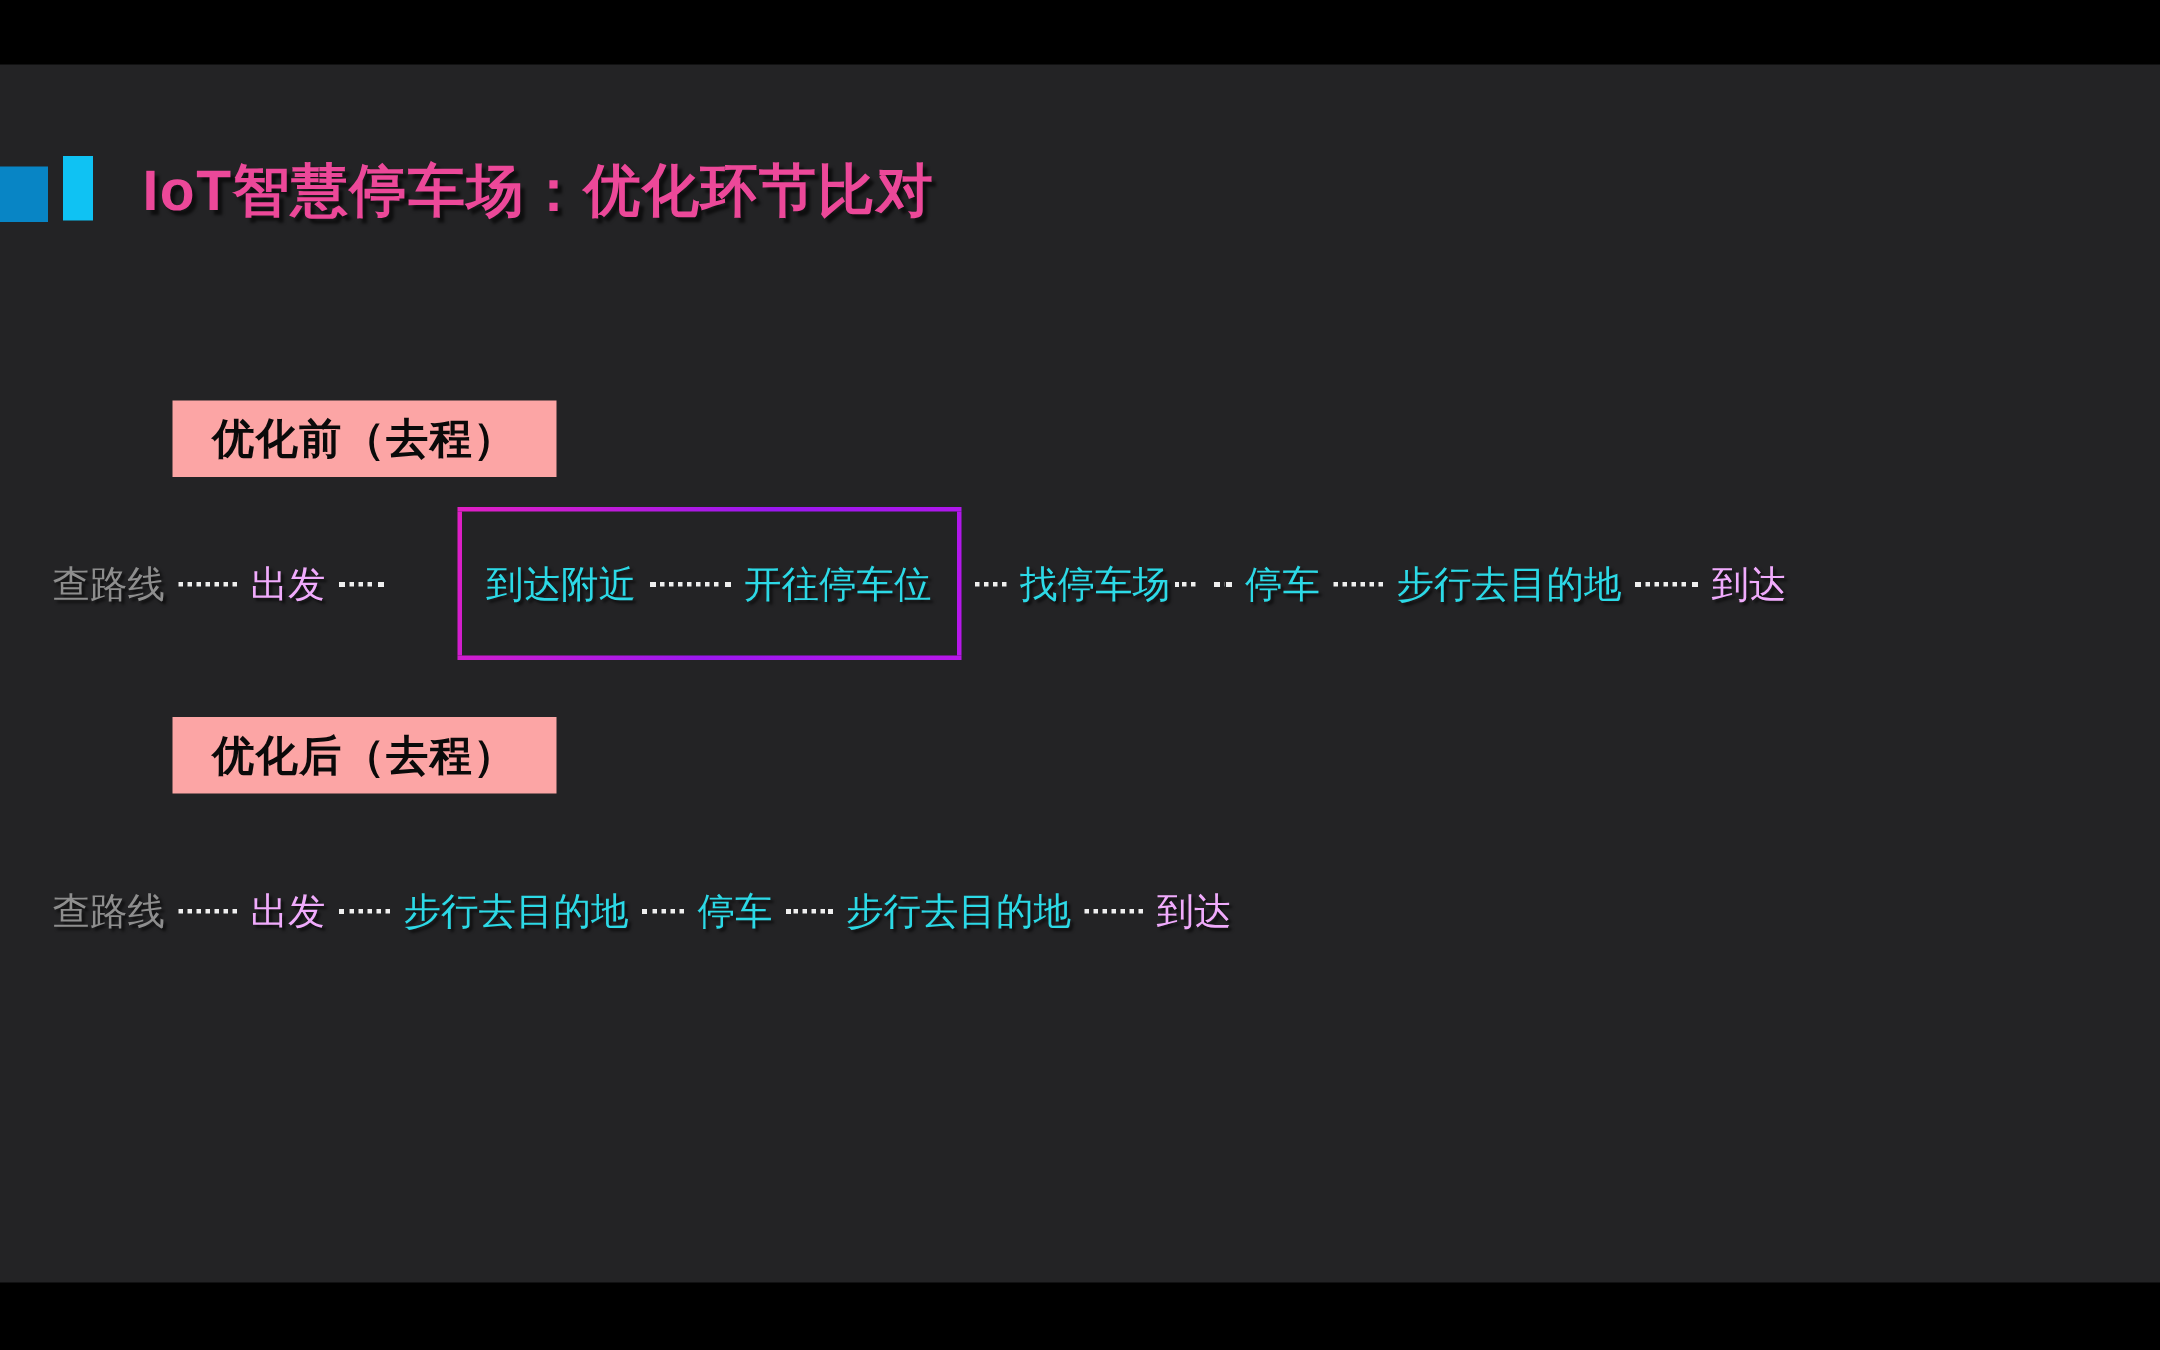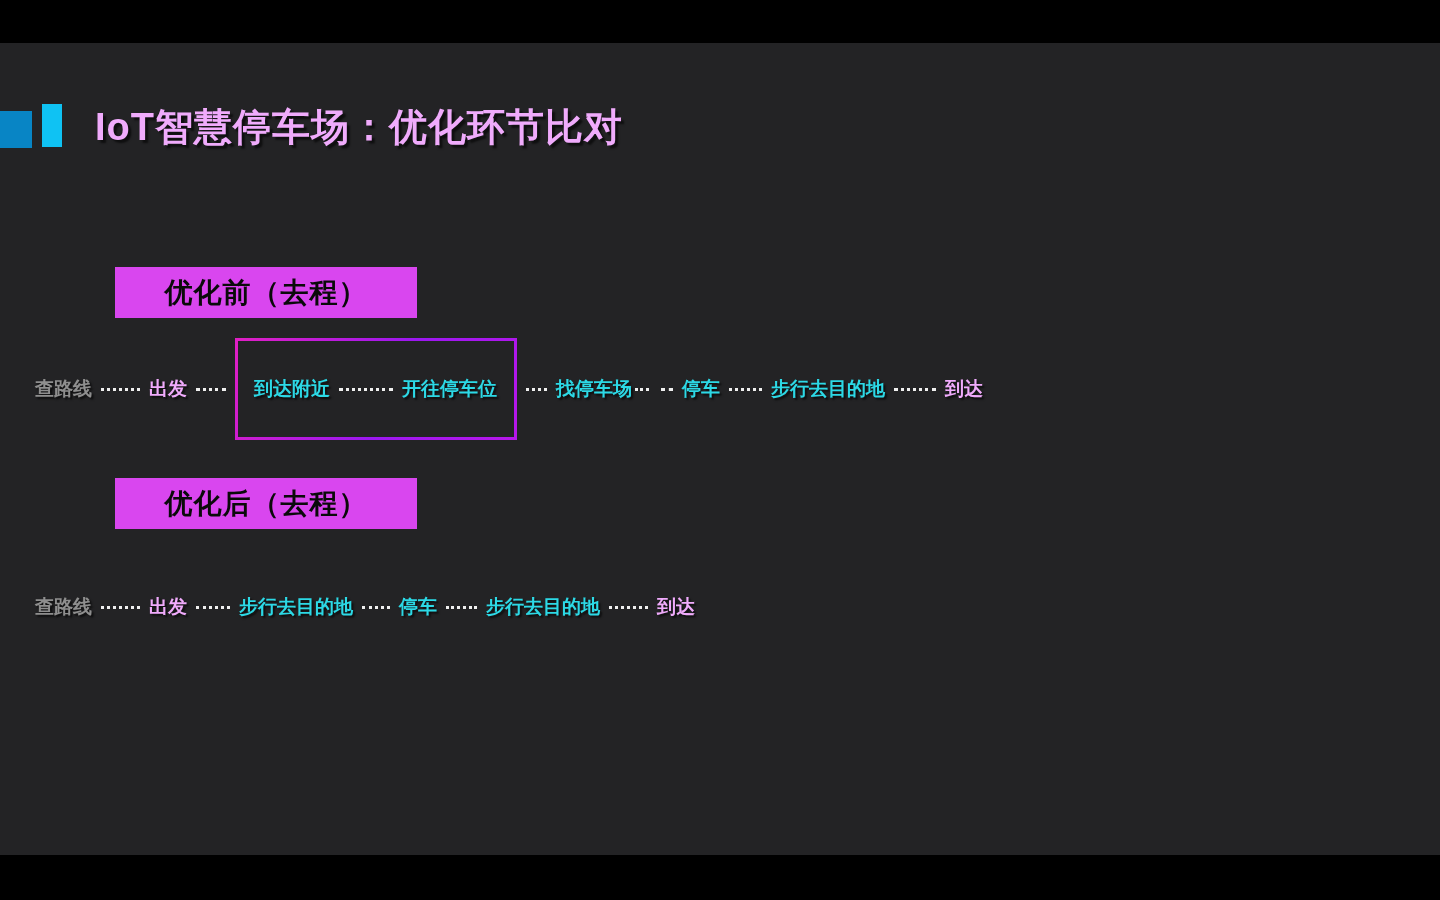--- a/index.html
+++ b/index.html
@@ -11,58 +11,58 @@
   .bar { position:absolute; left:0; width:1440px; background:#000; z-index:5; }
   .bar.top { top:0; height:43px; }
   .bar.bottom { top:855px; height:45px; }
 
   .accent { position:absolute; }
   .accent-1 { left:0;  top:111px; width:32px; height:37px; background:#0885c5; }
   .accent-2 { left:42px; top:104px; width:20px; height:43px; background:#0fc2f3; }
 
   .title {
     position:absolute; left:95px; top:102px; margin:0;
-    font-size:38px; font-weight:bold; color:#f0abfc; letter-spacing:1px;
+    font-size:38px; font-weight:bold; color:#ec4899; letter-spacing:1px;
     white-space:nowrap; text-shadow:3px 3px 2px rgba(0,0,0,0.6);
   }
 
   .section-label {
-    position:absolute; left:115px; width:302px; height:51px;
-    background:#d946ef; color:#0a0a0a;
+    position:absolute; left:115px; width:256px; height:51px;
+    background:#fca5a5; color:#0a0a0a;
     font-size:28px; font-weight:bold; letter-spacing:1px;
     display:flex; align-items:center; justify-content:center;
   }
   .label-1 { top:267px; }
   .label-2 { top:478px; }
 
   .flow { position:absolute; left:35px; display:flex; align-items:center; }
   .flow-1 { top:337px; height:104px; }
   .flow-2 { top:580px; height:54px; }
 
   .step {
-    font-size:19px; font-weight:bold; white-space:nowrap; flex:none;
+    font-size:25px; font-weight:normal; white-space:nowrap; flex:none;
     text-shadow:2px 2px 2px rgba(0,0,0,0.65);
   }
   .muted { color:#8e8e8e; }
   .white { color:#f0abfc;text-align:right; }
   .cyan  { color:#2cd9e6; }
 
   .conn { height:0; border-top:3px dotted #efefef; margin:0 9px; flex:none; }
   .w12{width:12px} .w14{width:14px; margin:0 3px;} .w21{width:21px}
   .w28{width:28px} .w30{width:30px} .w31{width:31px} .w33{width:33px}
   .w34{width:34px} .w39{width:39px} .w40{width:40px} .w42{width:42px}
   .w54{width:54px}
 
   .flow-box {
     box-sizing:border-box; height:102px; flex:none;
     display:flex; align-items:center;
     border:3px solid;
     border-image:linear-gradient(115deg,#e01fc4,#9b18f0 55%,#b717ea) 1;
   }
-  .box-a { padding:0 17px 0 16px; }
+  .box-a { padding:0 17px 0 16px;margin-left:40px; }
   .box-b { padding:0 28px 0 32px; }
 </style>
 </head>
 <body>
 
 <div>
   <div class="bar top"></div>
   <div class="bar bottom"></div>
 
   <div class="accent accent-1"></div>

